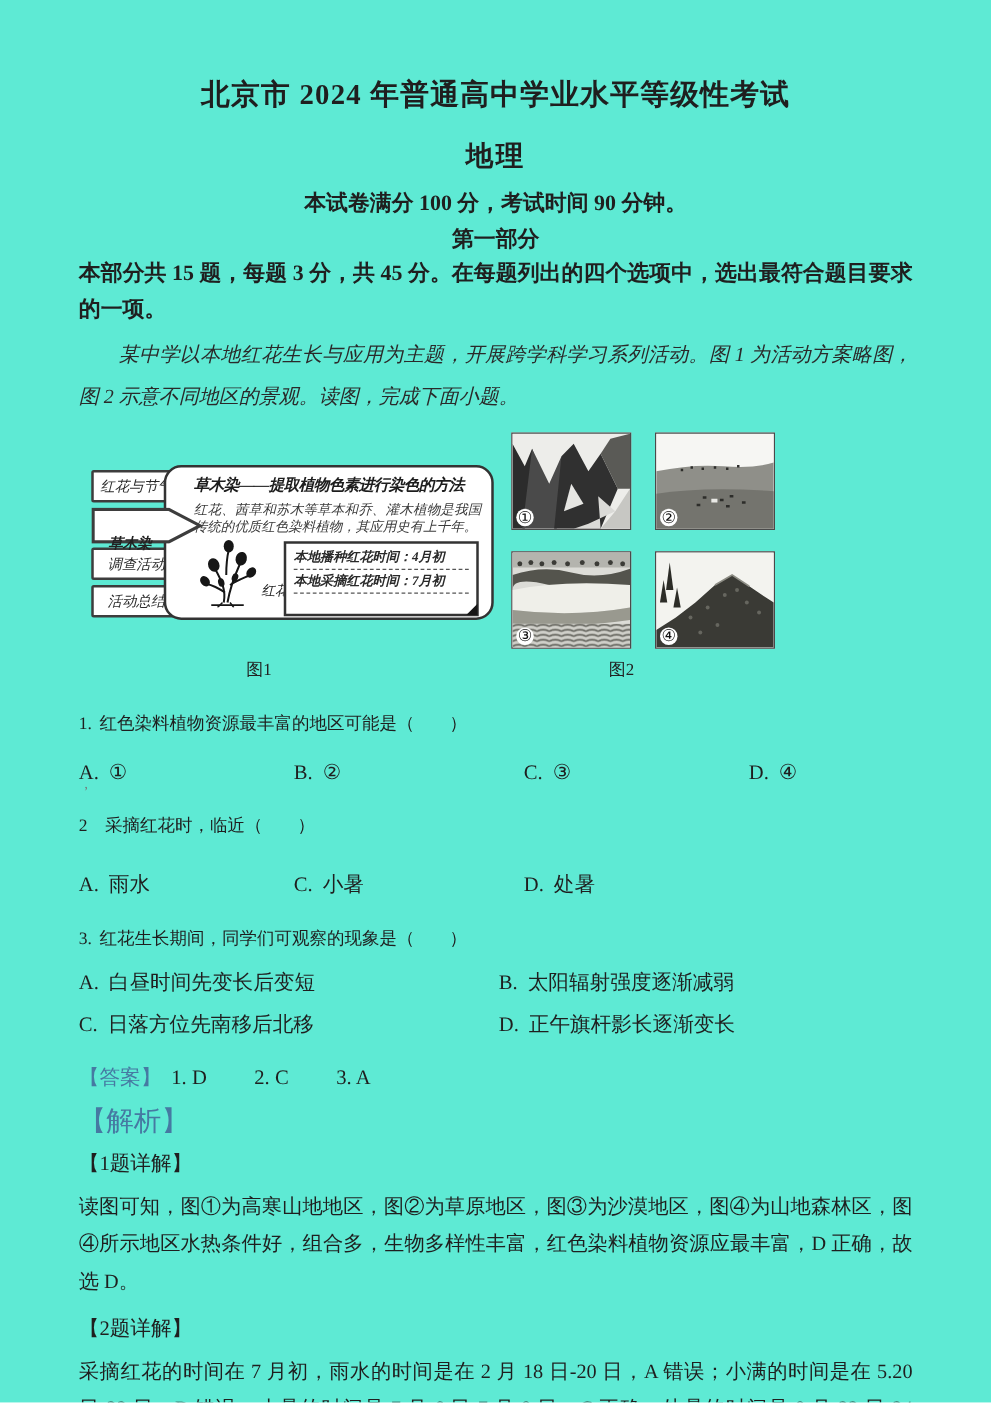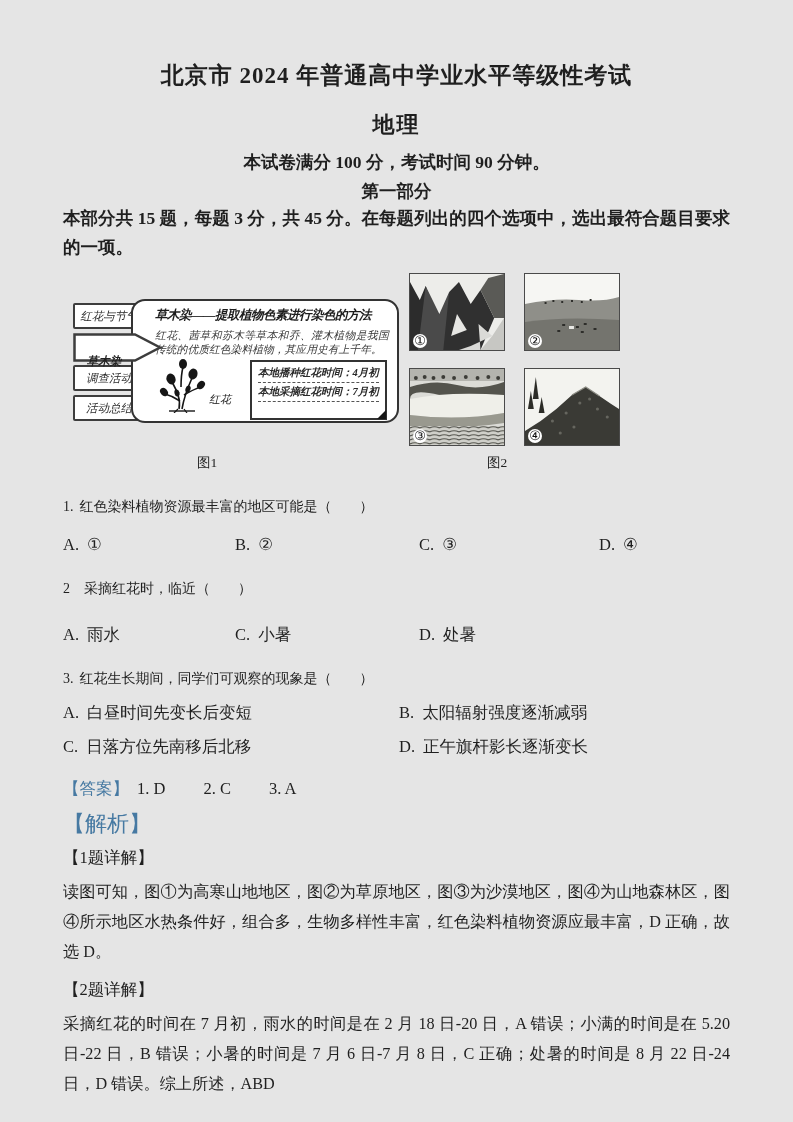--- a/index.html
+++ b/index.html
@@ -1,20 +1,20 @@
 <!DOCTYPE html>
 <html><head>
 <meta charset="utf-8">
 <title>exam-paper</title>
 <style>
   html,body{margin:0;padding:0;background:#ffffff;}
   .page{
     position:relative;
     width:793px;height:1122px;
-    background:#e5e5e5;
+    background:#5eead4;
     color:#1f1f1f;
     font-family:"Liberation Serif","DejaVu Serif",serif;
     overflow:hidden;
     box-sizing:border-box;
   }
   .content{padding:0 63px;}
   .page-title{margin:62px 0 0;font-size:23px;line-height:28px;font-weight:bold;text-align:center;letter-spacing:1px;}
   .subject-title{margin:22px 0 0;font-size:22px;line-height:26px;font-weight:bold;text-align:center;letter-spacing:2px;}
   .exam-info{margin:13px 0 0;font-size:17.5px;line-height:22px;font-weight:bold;text-align:center;}
   .section-title{margin:7px 0 0;font-size:17.5px;line-height:22px;font-weight:bold;text-align:center;}
@@ -34,21 +34,21 @@
         display:flex;align-items:center;justify-content:center;
         font-size:11.5px;font-weight:bold;font-style:italic;color:#222;}
   .panel{flex:1;border:2.5px solid #333;border-radius:14px;margin-left:-14px;height:124px;
         box-sizing:border-box;padding:6px 8px 4px 22px;background:#fff;}
   .panel-title{font-size:12.5px;font-weight:bold;font-style:italic;white-space:nowrap;letter-spacing:-0.5px;color:#1d1d1d;}
   .panel-body{margin-top:5px;font-size:10.8px;line-height:13.5px;font-style:italic;color:#3a3a3a;text-align:justify;}
   .panel-bottom{display:flex;margin-top:1px;}
   .flower-wrap{position:relative;width:72px;height:56px;flex:none;}
   .flower-label{position:absolute;right:-4px;bottom:6px;font-size:11px;font-style:italic;color:#222;}
   .note{flex:1;border:2px solid #333;position:relative;margin-top:3px;margin-right:2px;
-        padding:2px 6px 4px;background:#fff;height:60px;box-sizing:border-box;margin-left:23px;}
+        padding:2px 6px 4px;background:#fff;height:60px;box-sizing:border-box;}
   .note-line{font-size:10.5px;font-weight:bold;font-style:italic;color:#2a2a2a;
         border-bottom:1.5px dashed #555;padding:1.5px 0 2.5px;white-space:nowrap;}
   .note-fold{position:absolute;right:-1px;bottom:-1px;width:0;height:0;
         border-left:9px solid transparent;border-bottom:9px solid #161616;}
   .photos{display:grid;grid-template-columns:96px 96px;column-gap:19px;row-gap:17px;margin-left:14px;}
   .photo{position:relative;width:96px;height:78px;border:1px solid #4a4a4a;box-sizing:border-box;background:#eee;}
   .photo svg{display:block;width:100%;height:100%;}
   .badge{position:absolute;left:3px;bottom:2px;width:14px;height:14px;border-radius:50%;
         background:#fff;color:#111;font-size:13px;line-height:14px;text-align:center;}
   .captions{position:relative;height:20px;margin-top:8px;font-size:13.5px;color:#222;}
@@ -76,20 +76,21 @@
 <body>
 
 <div class="page">
   <div class="content">
 
     <h1 class="page-title">北京市 2024 年普通高中学业水平等级性考试</h1>
     <h2 class="subject-title">地理</h2>
     <p class="exam-info">本试卷满分 100 分，考试时间 90 分钟。</p>
     <p class="section-title">第一部分</p>
     <p class="section-desc">本部分共 15 题，每题 3 分，共 45 分。在每题列出的四个选项中，选出最符合题目要求的一项。</p>
+    <p class="intro">某中学以本地红花生长与应用为主题，开展跨学科学习系列活动。图 1 为活动方案略图，图 2 示意不同地区的景观。读图，完成下面小题。</p>
 
     <div class="figure-row">
 
       <div class="flowchart">
         <div class="steps">
           <div class="step">红花与节气</div>
           <div class="step-arrow">
             <svg width="90" height="29" viewBox="0 0 90 29">
               <path d="M1.5,1.5 H62 L87,14.5 L62,27.5 H1.5 Z" fill="#ffffff" stroke="#3d3d3d" stroke-width="2.5"></path>
             </svg>

